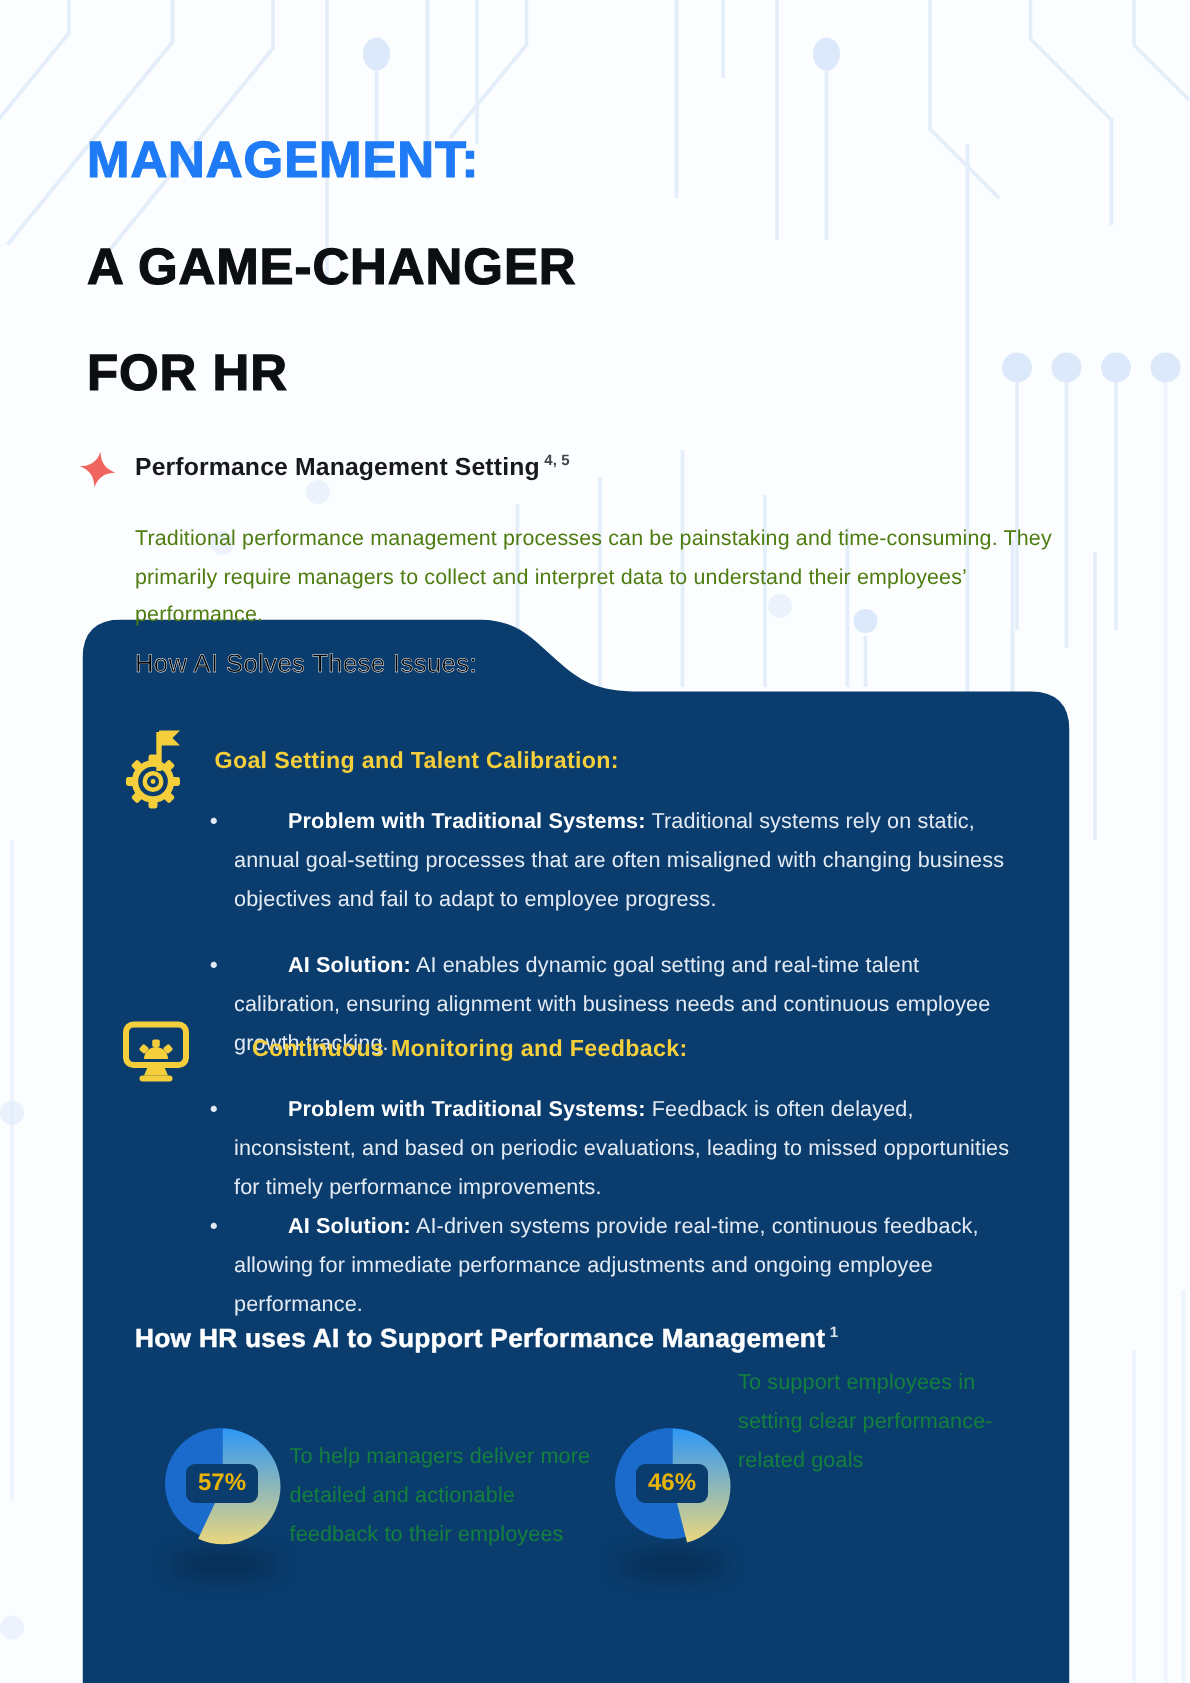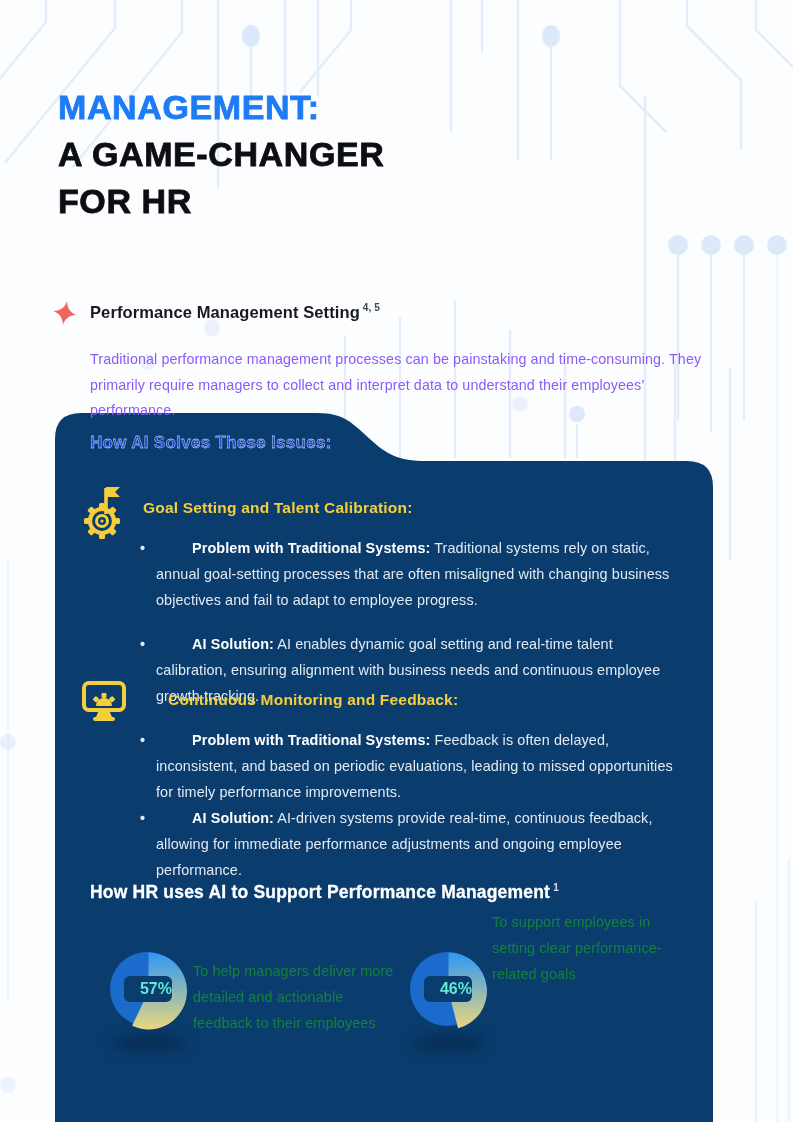--- a/index.html
+++ b/index.html
@@ -12,37 +12,37 @@
   .abs{position:absolute;}
   
   #circuit{left:0;top:0;width:793px;height:1122px;z-index:0;}
   
   .page-title{
     left:58px;top:84px;width:600px;z-index:2;
     font-weight:bold;font-size:34px;line-height:47px;letter-spacing:.6px;
     -webkit-text-stroke:.8px currentColor;
   }
   .title-blue{color:#1E7BF5;display:block;}
-  .title-dark{color:#0C0E11;display:block;}
+  .title-dark{color:#0C0E11;display:block;margin-top:24px;}
   
   .sparkle{left:53px;top:301px;width:24px;height:24px;z-index:2;}
   .intro-heading{
     left:90px;top:302px;z-index:2;color:#17191D;
     font-size:16.5px;font-weight:bold;letter-spacing:.1px;
   }
   .intro-heading sup{font-size:10px;font-weight:bold;color:#40454C;margin-left:3px;}
   .intro-body{
-    left:90px;top:347px;width:620px;z-index:2;color:#8b5cf6;
+    left:90px;top:347px;width:620px;z-index:2;color:#4d7c0f;
     font-size:14.3px;line-height:25.5px;letter-spacing:.1px;
   }
   
   #card-shape{left:55px;top:413px;width:658px;height:709px;z-index:1;}
   .card-heading{
-    left:90px;top:433px;z-index:3;color:#1d4ed8;
-    font-size:17px;font-weight:bold;letter-spacing:.3px;
+    left:90px;top:433px;z-index:3;color:#000000;
+    font-size:17px;font-weight:normal;letter-spacing:.3px;
     -webkit-text-stroke:.3px #fff;
   }
   .icon-goal{left:80px;top:484px;width:48px;height:56px;z-index:3;}
   .icon-monitor{left:82px;top:680px;width:44px;height:42px;z-index:3;}
   .section-title{
     z-index:3;color:#F4CF3B;font-size:15.5px;font-weight:bold;letter-spacing:.2px;
   }
   .st-1{left:143px;top:499px;}
   .st-2{left:143px;top:691px;margin-left:25px;}
   .bullet{
@@ -66,21 +66,21 @@
   .pie-1{left:103px;top:944px;}
   .pie-2{left:403px;top:944px;}
   .pie-shadow{
     z-index:2;width:74px;height:18px;border-radius:50%;
     background:rgba(3,30,60,.5);filter:blur(7px);
   }
   .sh-1{left:112px;top:1034px;}
   .sh-2{left:412px;top:1034px;}
   .pie-label{
     z-index:4;width:48px;height:26px;border-radius:6px;background:#0A3D6E;
-    color:#5eead4;font-size:16px;font-weight:bold;text-align:right;line-height:26px;
+    color:#eab308;font-size:16px;font-weight:bold;text-align:center;line-height:26px;
   }
   .pl-1{left:124px;top:976px;}
   .pl-2{left:424px;top:976px;}
   .pie-caption{
     z-index:3;width:205px;color:#15803d;font-size:14.4px;line-height:26px;letter-spacing:.1px;
   }
   .pc-1{left:193px;top:958px;}
   .pc-2{left:492px;top:909px;width:195px;}
 </style>
 </head>

